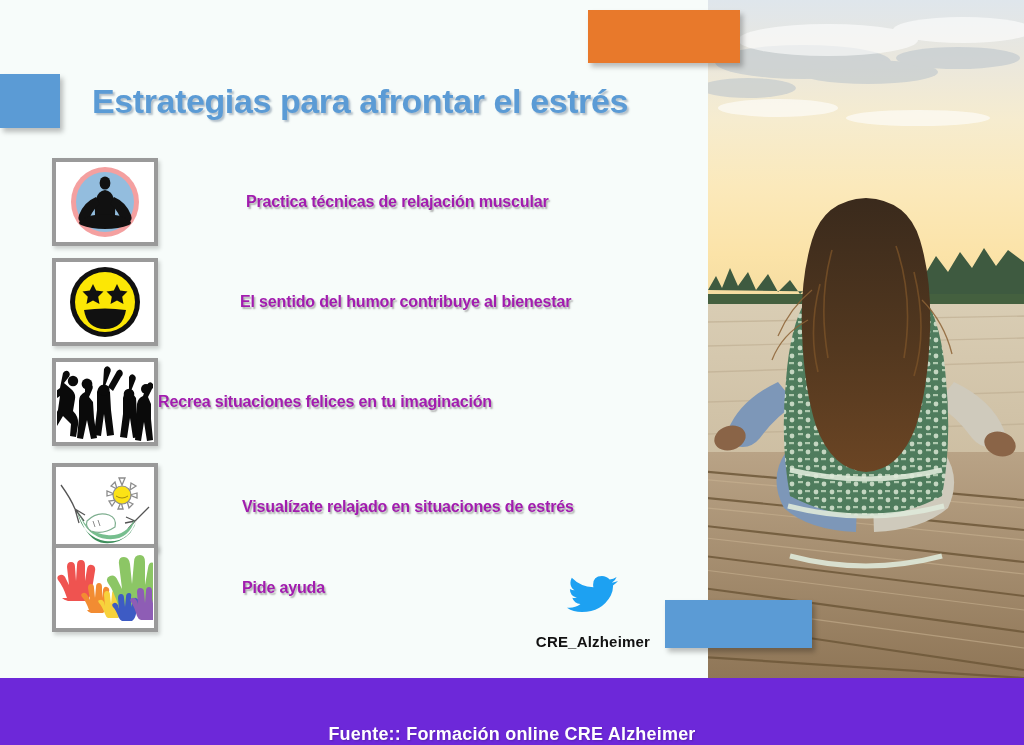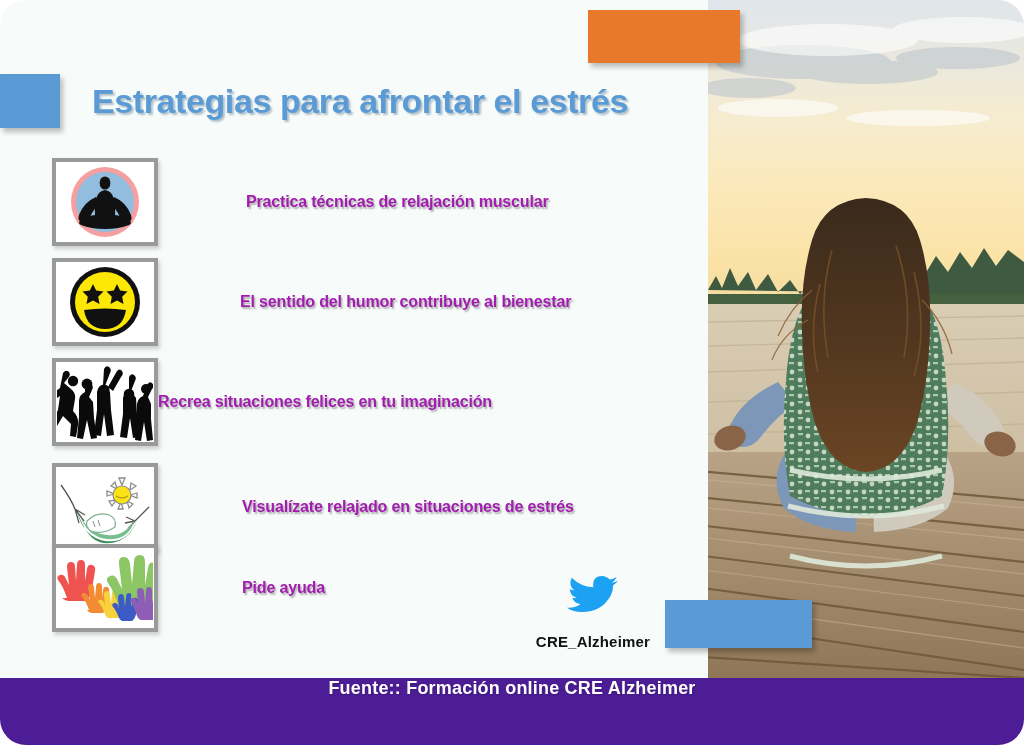--- a/index.html
+++ b/index.html
@@ -9,21 +9,20 @@
   }
   body {
     font-family: "Liberation Sans", sans-serif;
   }
   #slide {
     position: relative;
     width: 1024px;
     height: 745px;
     overflow: hidden;
     background: #F7FCFA;
-    border-radius: 26px;
   }
 
   
   .photo {
     position: absolute;
     left: 708px;
     top: 0;
     width: 316px;
     height: 678px;
     overflow: hidden;
@@ -130,23 +129,23 @@
     white-space: nowrap;
   }
 
   
   .footer {
     position: absolute;
     left: 0;
     top: 678px;
     width: 1024px;
     height: 67px;
-    background: #4c1d95;
+    background: #6d28d9;
     display: flex;
-    align-items: flex-start;
+    align-items: flex-end;
     justify-content: center;
     z-index: 8;
   }
   .footer-text {
     font-size: 18px;
     font-weight: bold;
     color: #FFFFFF;
     letter-spacing: 0.2px;
     text-shadow: 1px 1px 2px rgba(0,0,0,0.18);
   }

